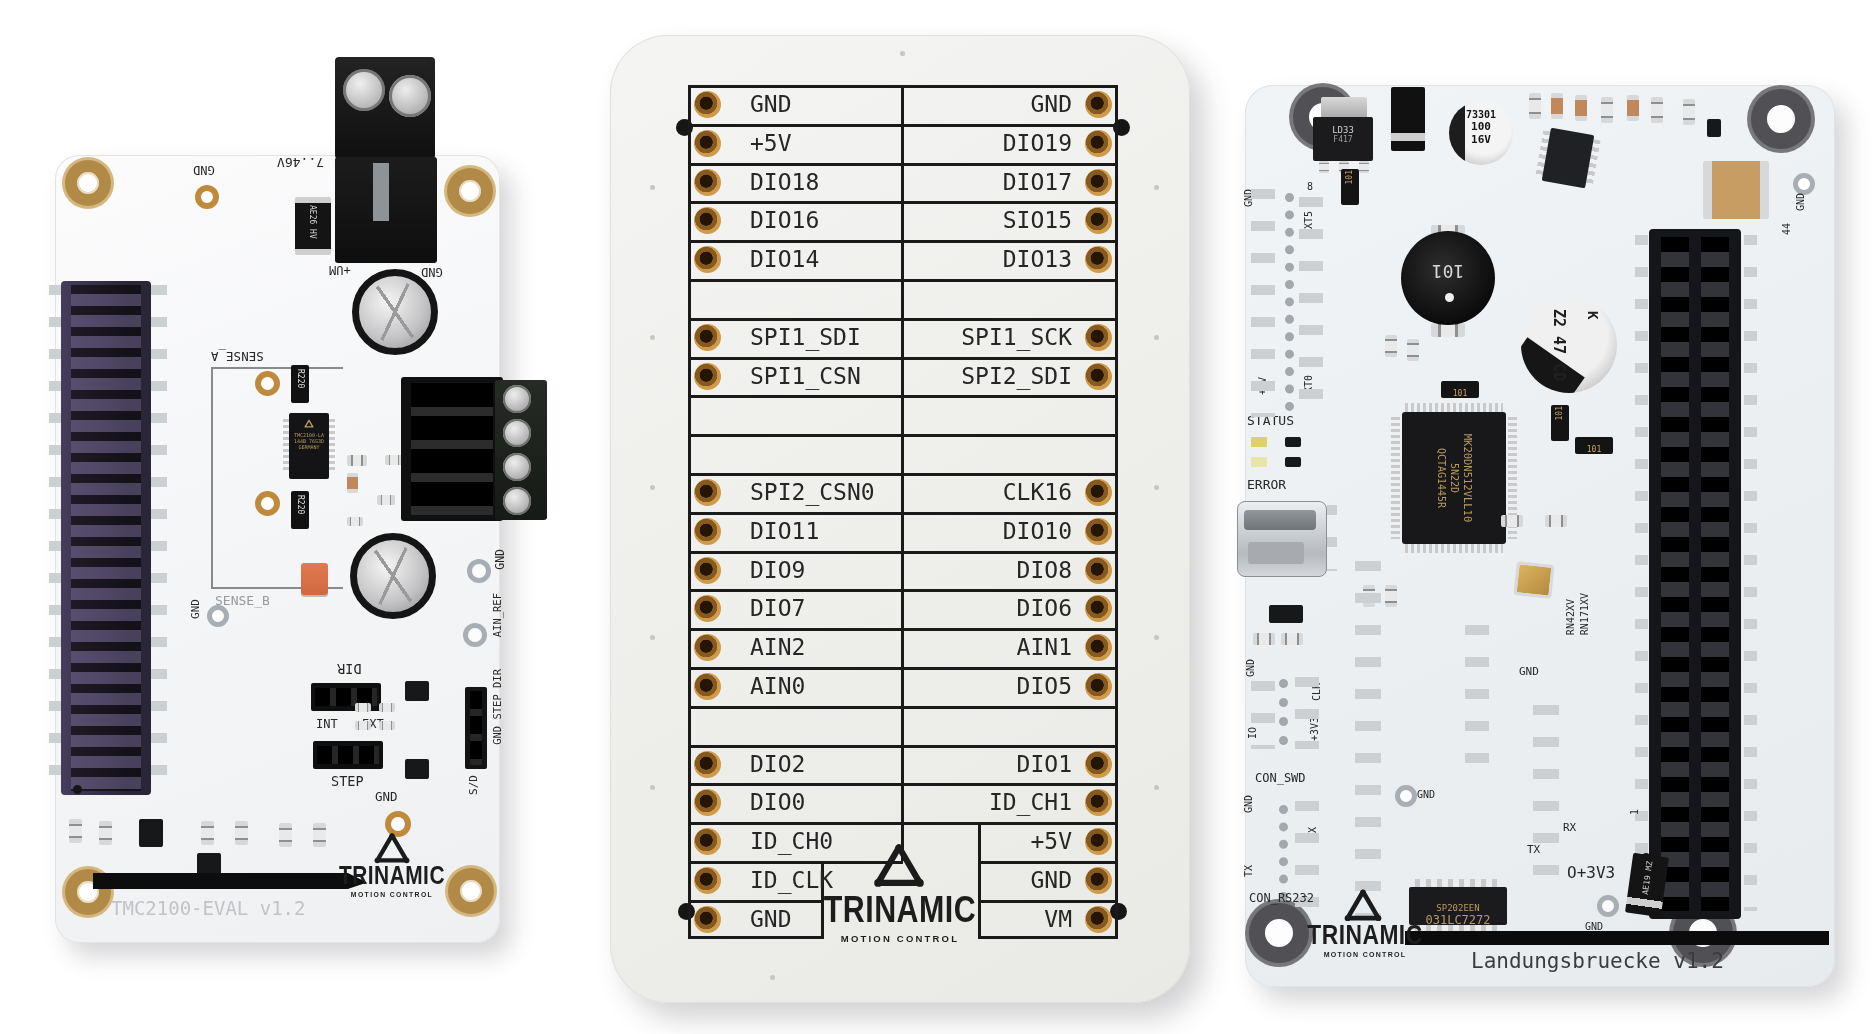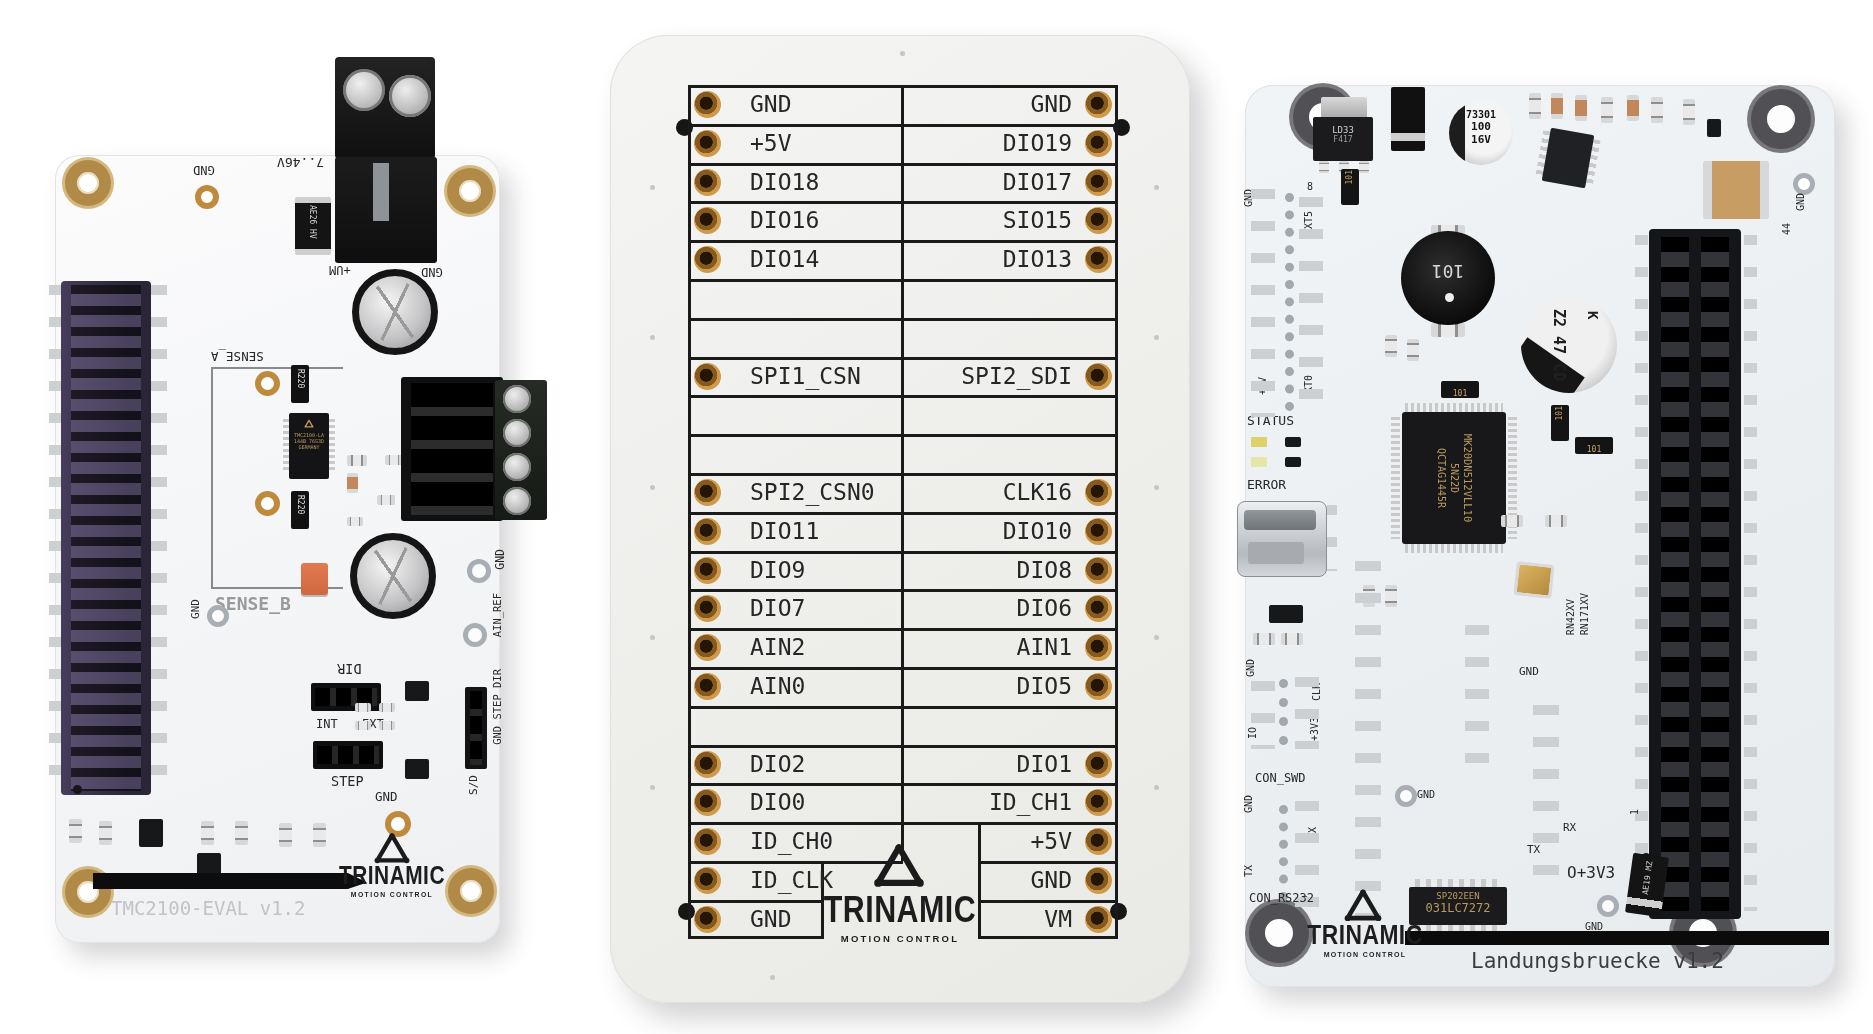--- a/index.html
+++ b/index.html
@@ -90,21 +90,21 @@
   <div class="padcol" style="left:-6px;top:130px;width:16px;height:506px;"></div>
   <div class="padcol" style="left:96px;top:130px;width:16px;height:506px;"></div>
   <div class="abs" style="left:6px;top:126px;width:90px;height:514px;border-radius:4px;background:linear-gradient(90deg,#453d5a,#2a2537 75%);">
     <div class="abs" style="inset:4px 10px;background:repeating-linear-gradient(to bottom,rgba(0,0,0,.55) 0 9px,rgba(130,118,160,.35) 9px 21px);"></div>
   </div>
 
   <div class="abs silk flip" style="left:156px;top:194px;font-size:12.5px;">SENSE_A</div>
   <div class="abs" style="left:156px;top:212px;width:2px;height:222px;background:#8a8a8a;"></div>
   <div class="abs" style="left:156px;top:212px;width:132px;height:2px;background:#8a8a8a;"></div>
   <div class="abs" style="left:156px;top:432px;width:132px;height:2px;background:#8a8a8a;"></div>
-  <div class="abs silk" style="left:160px;top:438px;font-size:18px;color:#9a9a9a;font-weight:bold;">SENSE_B</div>
+  <div class="abs silk" style="left:160px;top:438px;font-size:13px;color:#9a9a9a;">SENSE_B</div>
 
   <div class="abs via-g" style="left:200px;top:216px;width:13px;height:13px;"></div>
   <div class="abs via-g" style="left:200px;top:336px;width:13px;height:13px;"></div>
   <div class="abs" style="left:236px;top:210px;width:18px;height:38px;background:#111;border-radius:2px;">
     <span class="vdn" style="color:#e8e8e8;font-size:8px;margin:4px 0 0 5px;">R220</span>
   </div>
   <div class="abs" style="left:236px;top:336px;width:18px;height:38px;background:#111;border-radius:2px;">
     <span class="vdn" style="color:#e8e8e8;font-size:8px;margin:4px 0 0 5px;">R220</span>
   </div>
 
@@ -276,20 +276,26 @@
         <span class="lt">DIO16</span>
         <span class="rt">SIO15</span>
         <div class="th" style="right:6px;"></div>
       </div>
     <div class="trow" style="top:155.2px;">
         <div class="th" style="left:6px;"></div>
         <span class="lt">DIO14</span>
         <span class="rt">DIO13</span>
         <div class="th" style="right:6px;"></div>
       </div>
+    <div class="trow" style="top:232.8px;">
+        <div class="th" style="left:6px;"></div>
+        <span class="lt">SPI1_SDI</span>
+        <span class="rt">SPI1_SCK</span>
+        <div class="th" style="right:6px;"></div>
+      </div>
     <div class="trow" style="top:271.6px;">
         <div class="th" style="left:6px;"></div>
         <span class="lt">SPI1_CSN</span>
         <span class="rt">SPI2_SDI</span>
         <div class="th" style="right:6px;"></div>
       </div>
     <div class="trow" style="top:388px;">
         <div class="th" style="left:6px;"></div>
         <span class="lt">SPI2_CSN0</span>
         <span class="rt">CLK16</span>
@@ -520,21 +526,21 @@
   <div class="abs silk" style="left:318px;top:736px;font-size:11px;">RX</div>
   <div class="abs silk" style="left:282px;top:758px;font-size:11px;">TX</div>
   <div class="abs silk" style="left:322px;top:778px;font-size:16px;">O+3V3</div>
   <div class="abs via-w" style="left:352px;top:810px;width:12px;height:12px;"></div>
   <div class="abs silk" style="left:340px;top:836px;font-size:10px;">GND</div>
 
   <div class="pinchip" style="left:164px;top:794px;width:98px;height:54px;">
     <div class="padrow" style="left:6px;top:0;width:86px;height:8px;background:repeating-linear-gradient(to right,#c9c9c9 0 5px,transparent 5px 11px);"></div>
     <div class="padrow" style="left:6px;bottom:0;width:86px;height:8px;background:repeating-linear-gradient(to right,#c9c9c9 0 5px,transparent 5px 11px);"></div>
     <div class="abs ctr" style="left:0;top:8px;right:0;bottom:8px;background:#1b1b1d;border-radius:2px;">
-      <div class="goldtxt" style="font-size:9px;margin-top:4px;">SP202EEN</div>
+      <div class="goldtxt" style="font-size:9px;margin-top:16px;">SP202EEN</div>
       <div class="goldtxt" style="font-size:12px;">031LC7272</div>
     </div>
   </div>
 
   <div class="abs" style="left:384px;top:770px;width:36px;height:60px;transform:rotate(8deg);background:linear-gradient(to bottom,#141414 0 74%,#cfcfcf 74% 86%,#141414 86%);border-radius:2px;">
     <span class="vup" style="color:#d0d0d0;font-size:8px;margin:6px 0 0 13px;">AE19 MZ</span>
   </div>
 
   <div class="abs" style="left:160px;top:846px;width:424px;height:14px;background:#0b0b0b;"></div>
   <div class="abs" style="left:226px;top:864px;font-size:21px;color:#3c3c3e;">Landungsbruecke v1.2</div>

